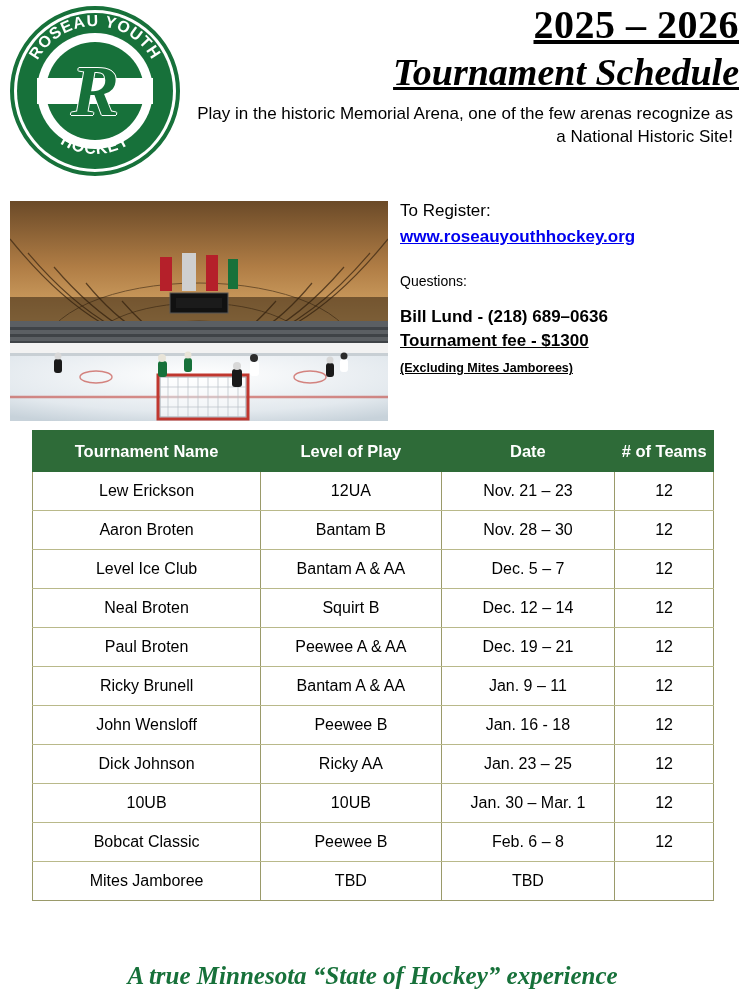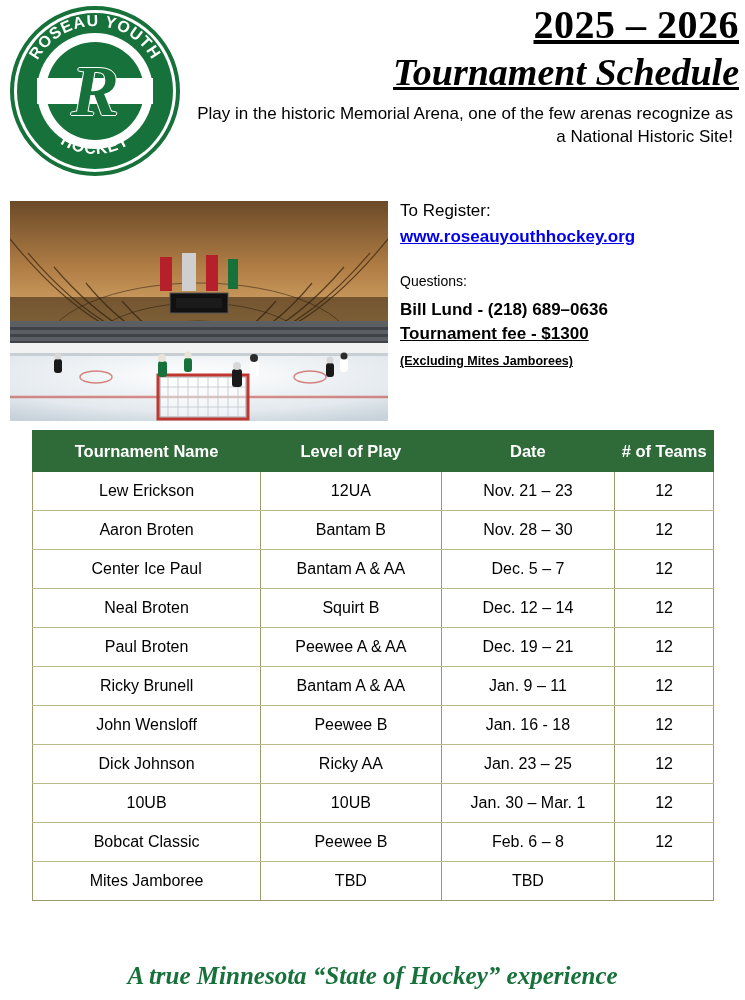--- a/index.html
+++ b/index.html
@@ -159,21 +159,21 @@
     display: block;
     margin-top: 2px;
   }
   .register .questions {
     margin-top: 20px;
     font-size: 14px;
   }
   .register .contact {
     font-weight: bold;
     font-size: 17px;
-    margin-top: 5px;
+    margin-top: 12px;
   }
   .register .fee {
     font-weight: bold;
     font-size: 17px;
     text-decoration: underline;
   }
   .register .fee-note {
     margin-top: 3px;
     font-size: 12.5px;
     font-weight: bold;
@@ -415,21 +415,21 @@
         <td>Nov. 21 – 23</td>
         <td>12</td>
       </tr>
       <tr>
         <td>Aaron Broten</td>
         <td>Bantam B</td>
         <td>Nov. 28 – 30</td>
         <td>12</td>
       </tr>
       <tr>
-        <td>Center Ice Paul</td>
+        <td>Level Ice Club</td>
         <td>Bantam A &amp; AA</td>
         <td>Dec. 5 – 7</td>
         <td>12</td>
       </tr>
       <tr>
         <td>Neal Broten</td>
         <td>Squirt B</td>
         <td>Dec. 12 – 14</td>
         <td>12</td>
       </tr>

